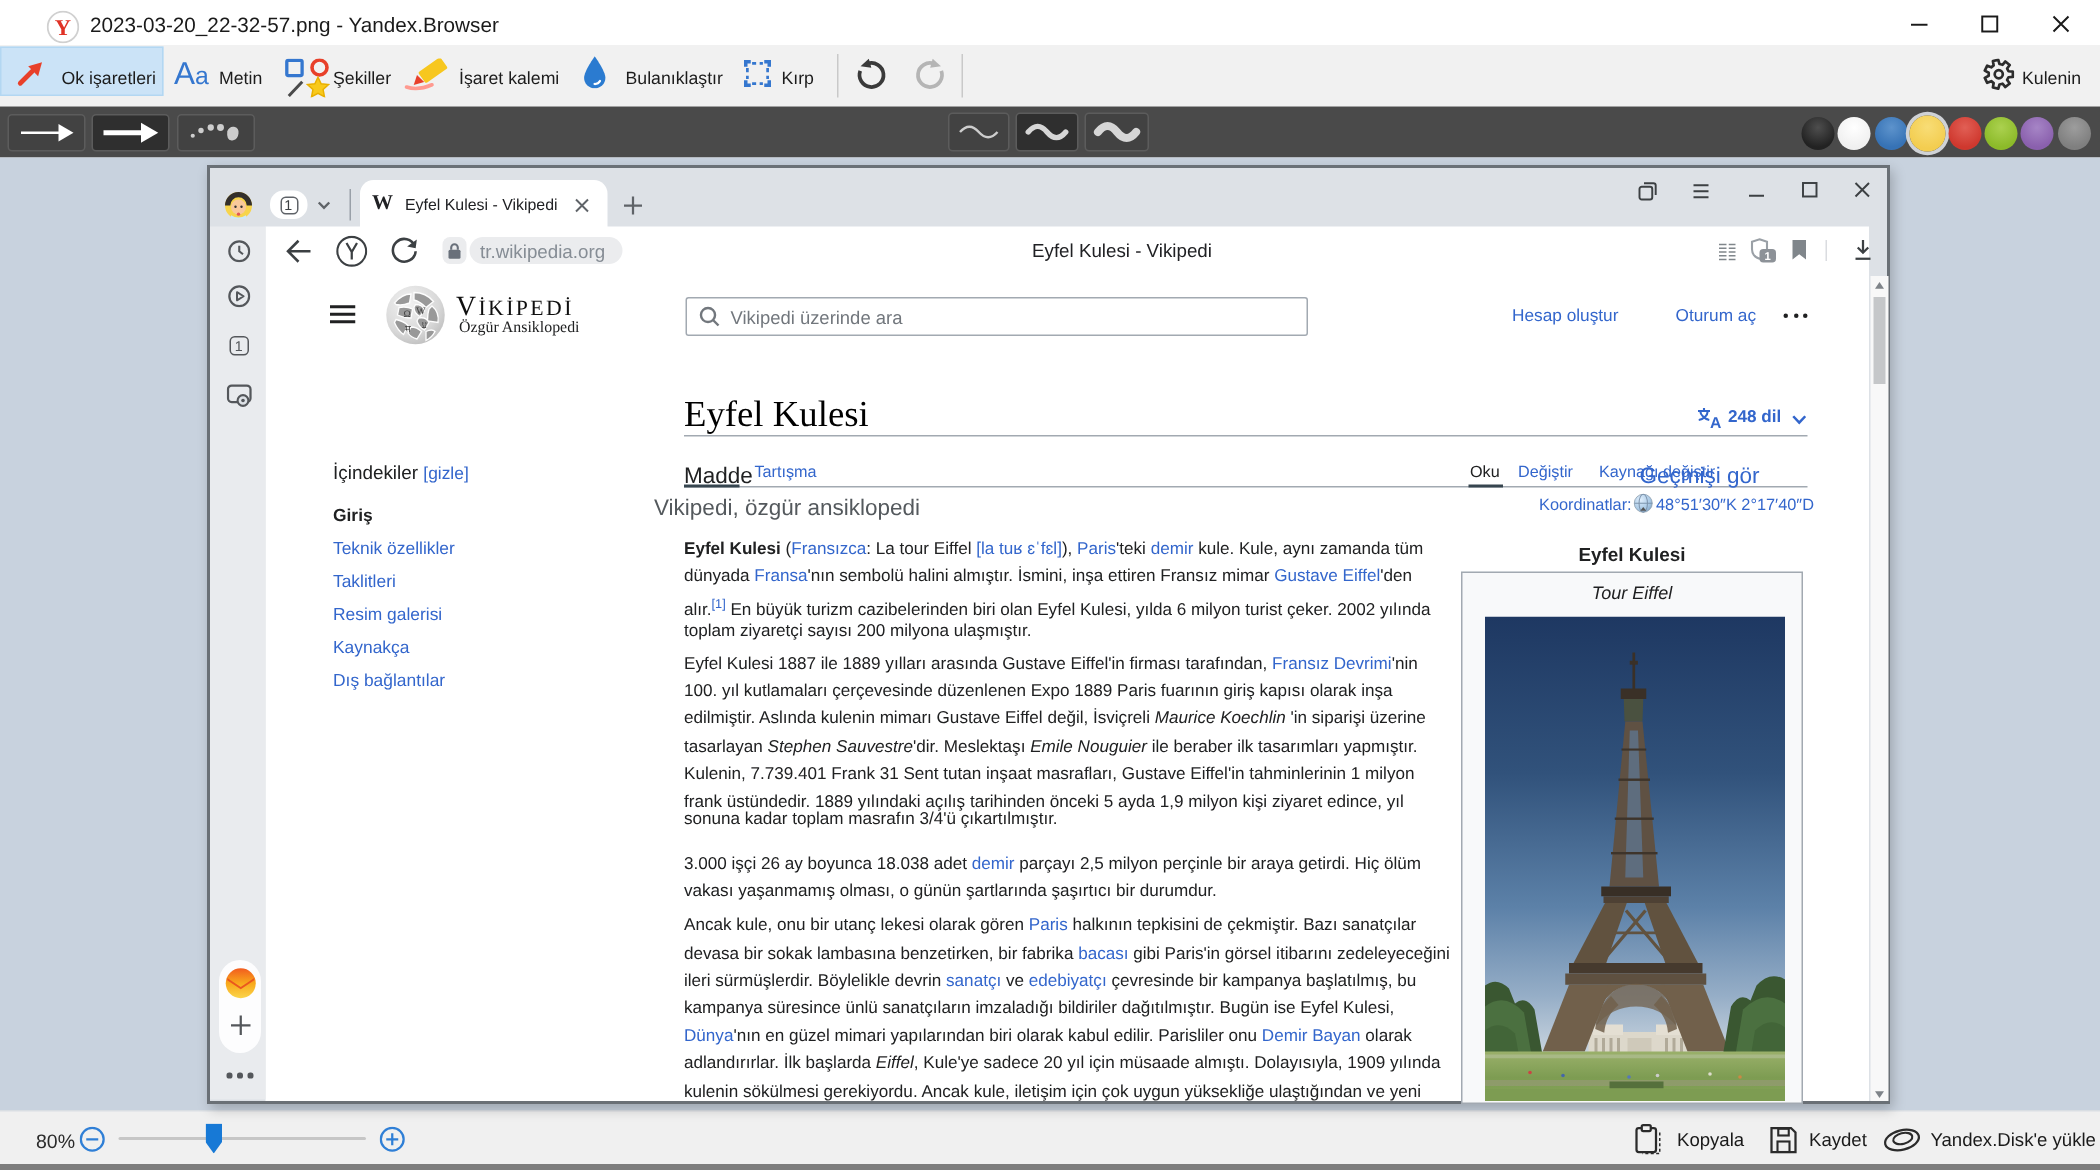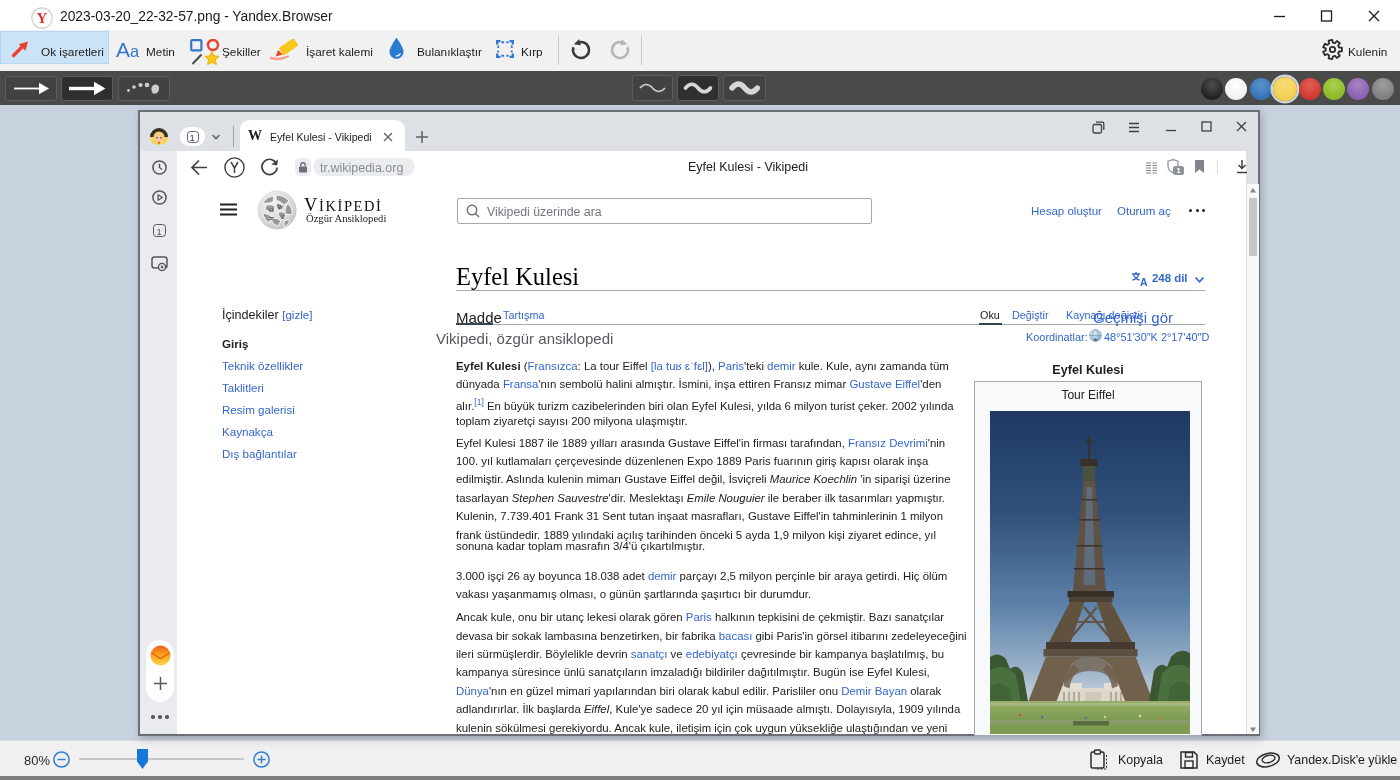--- a/index.html
+++ b/index.html
@@ -330,21 +330,21 @@
   </g>
 </svg>
 <div class="t" style="left:304px;top:194.5px;font-family:'Liberation Serif';font-size:18.5px;color:#0f0f0f;letter-spacing:1.6px">V<span style="font-size:14.5px">İKİPEDİ</span></div>
 <div class="t" style="left:306px;top:213px;font-family:'Liberation Serif';font-size:10.6px;color:#202122">Özgür Ansiklopedi</div>
 <div class="a" style="left:457px;top:198px;width:415px;height:26px;border:1px solid #a2a9b1;border-radius:2px;background:#fff"></div>
 <svg class="a" style="left:466px;top:204px" width="14" height="14" viewBox="0 0 14 14">
   <circle cx="6" cy="6" r="4.7" fill="none" stroke="#72777d" stroke-width="1.6"></circle>
   <line x1="9.5" y1="9.5" x2="13" y2="13" stroke="#72777d" stroke-width="1.6"></line>
 </svg>
 <div class="t" style="left:487px;top:204.5px;font-size:12.3px;color:#72777d">Vikipedi üzerinde ara</div>
-<div class="t lk" style="left:1031px;top:205px;font-size:11.5px">Hesap oluştur</div>
+<div class="t lk" style="left:1008px;top:205px;font-size:11.5px">Hesap oluştur</div>
 <div class="t lk" style="left:1117px;top:205px;font-size:11.5px">Oturum aç</div>
 <div class="a" style="left:1189px;top:208.5px;width:3.4px;height:3.4px;border-radius:50%;background:#202122"></div>
 <div class="a" style="left:1195.5px;top:208.5px;width:3.4px;height:3.4px;border-radius:50%;background:#202122"></div>
 <div class="a" style="left:1202px;top:208.5px;width:3.4px;height:3.4px;border-radius:50%;background:#202122"></div>
 
 <div class="t" style="left:222px;top:308px;font-size:12.6px;color:#202122">İçindekiler <span class="lk" style="font-size:11.6px">[gizle]</span></div>
 <div class="t" style="left:222px;top:337px;font-size:11.6px;font-weight:bold;color:#202122">Giriş</div>
 <div class="t lk" style="left:222px;top:359px;font-size:11.6px">Teknik özellikler</div>
 <div class="t lk" style="left:222px;top:381px;font-size:11.6px">Taklitleri</div>
 <div class="t lk" style="left:222px;top:403px;font-size:11.6px">Resim galerisi</div>
@@ -413,21 +413,21 @@
   <div class="body-line" style="top:18.4px">devasa bir sokak lambasına benzetirken, bir fabrika <span class="lk">bacası</span> gibi Paris'in görsel itibarını zedeleyeceğini</div>
   <div class="body-line" style="top:36.8px">ileri sürmüşlerdir. Böylelikle devrin <span class="lk">sanatçı</span> ve <span class="lk">edebiyatçı</span> çevresinde bir kampanya başlatılmış, bu</div>
   <div class="body-line" style="top:55.2px">kampanya süresince ünlü sanatçıların imzaladığı bildiriler dağıtılmıştır. Bugün ise Eyfel Kulesi,</div>
   <div class="body-line" style="top:73.6px"><span class="lk">Dünya</span>'nın en güzel mimari yapılarından biri olarak kabul edilir. Parisliler onu <span class="lk">Demir Bayan</span> olarak</div>
   <div class="body-line" style="top:92px">adlandırırlar. İlk başlarda <i>Eiffel</i>, Kule'ye sadece 20 yıl için müsaade almıştı. Dolayısıyla, 1909 yılında</div>
   <div class="body-line" style="top:110.4px">kulenin sökülmesi gerekiyordu. Ancak kule, iletişim için çok uygun yüksekliğe ulaştığından ve yeni</div>
 </div>
 
 <div class="t" style="left:974px;top:363px;width:228px;text-align:center;font-size:12.6px;font-weight:bold;color:#202122">Eyfel Kulesi</div>
 <div class="a" style="left:974px;top:381px;width:228px;height:355px;background:#f8f9fa;border:1px solid #a2a9b1"></div>
-<div class="t" style="left:974px;top:388px;width:228px;text-align:center;font-size:12px;color:#202122">Tour Eiffel</div>
+<div class="t" style="left:974px;top:388px;width:228px;text-align:center;font-size:12px;font-style:italic;color:#202122">Tour Eiffel</div>
 <svg class="a" style="left:990px;top:411px" width="200" height="323" viewBox="0 0 200 323">
   <defs>
     <linearGradient id="sky" x1="0" y1="0" x2="0" y2="1">
       <stop offset="0" stop-color="#1e3862"></stop>
         <stop offset="0.35" stop-color="#31527b"></stop>
       <stop offset="0.65" stop-color="#5c81a8"></stop>
         <stop offset="0.85" stop-color="#96aec7"></stop>
       <stop offset="0.97" stop-color="#c6d2dd"></stop>
     </linearGradient>
     <linearGradient id="grass" x1="0" y1="0" x2="0" y2="1">

